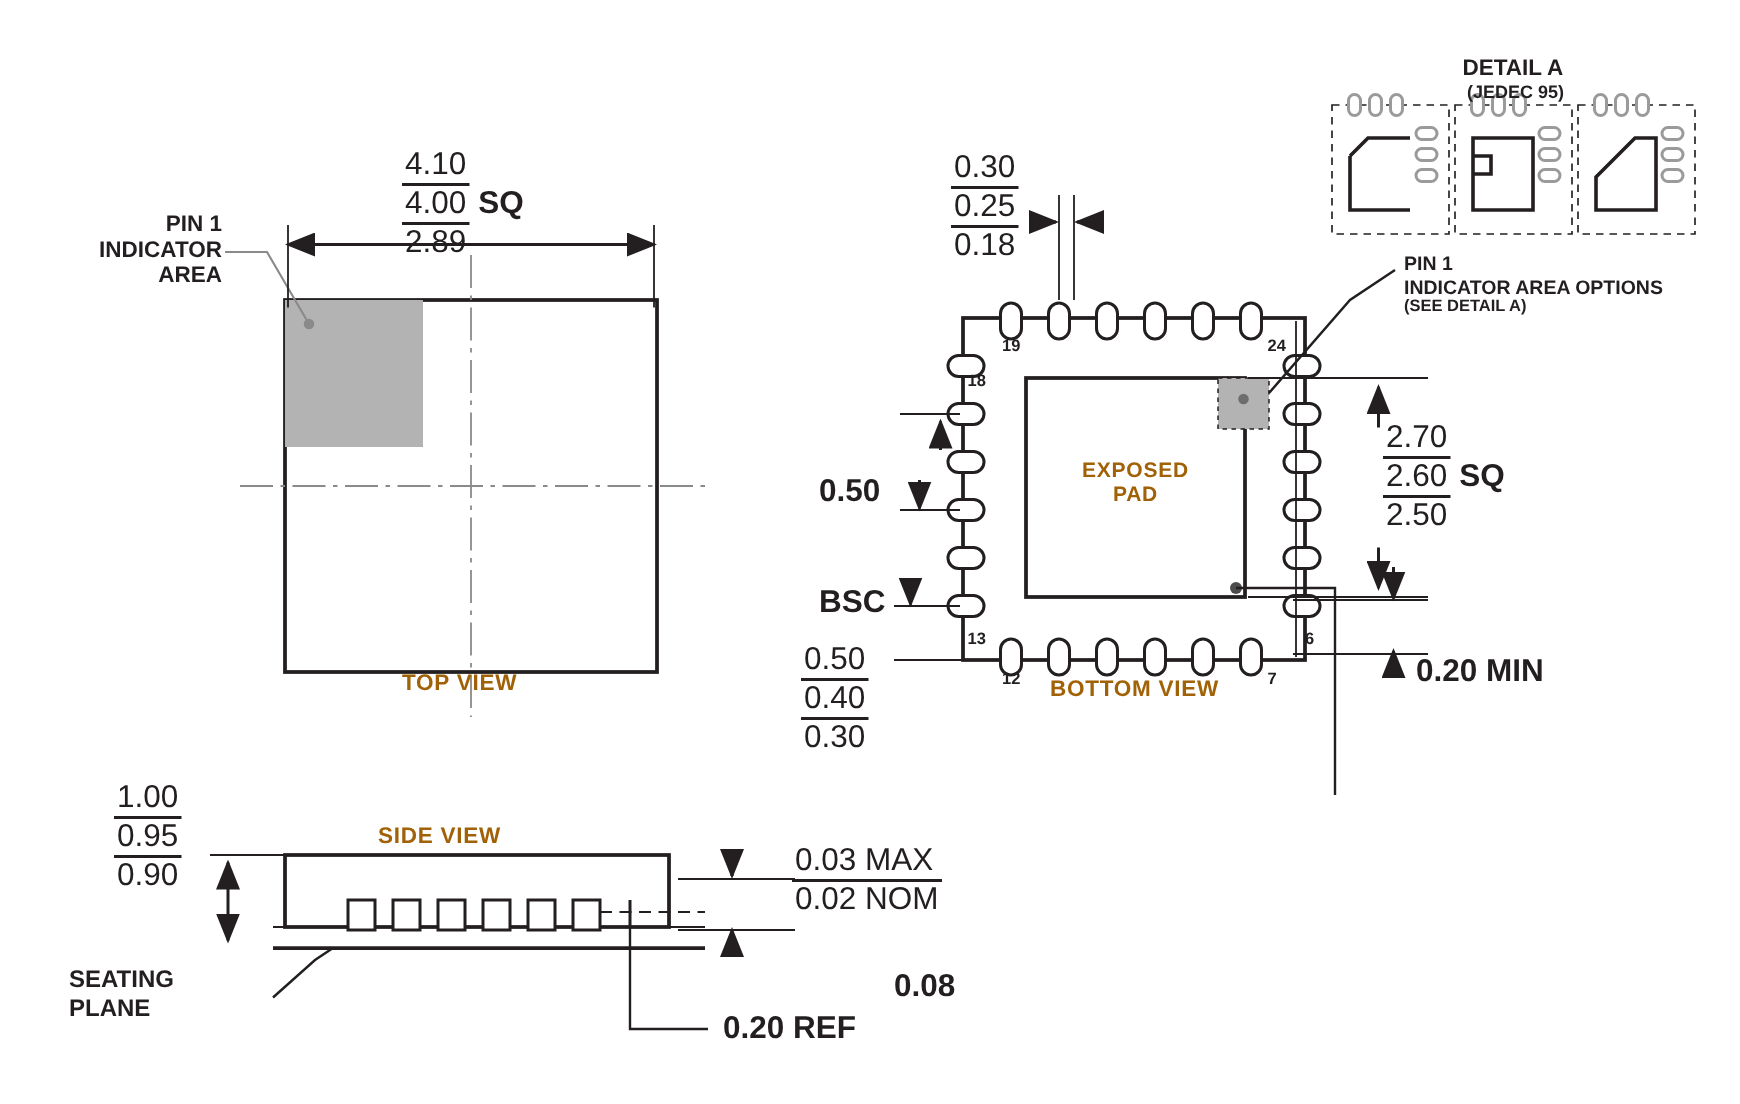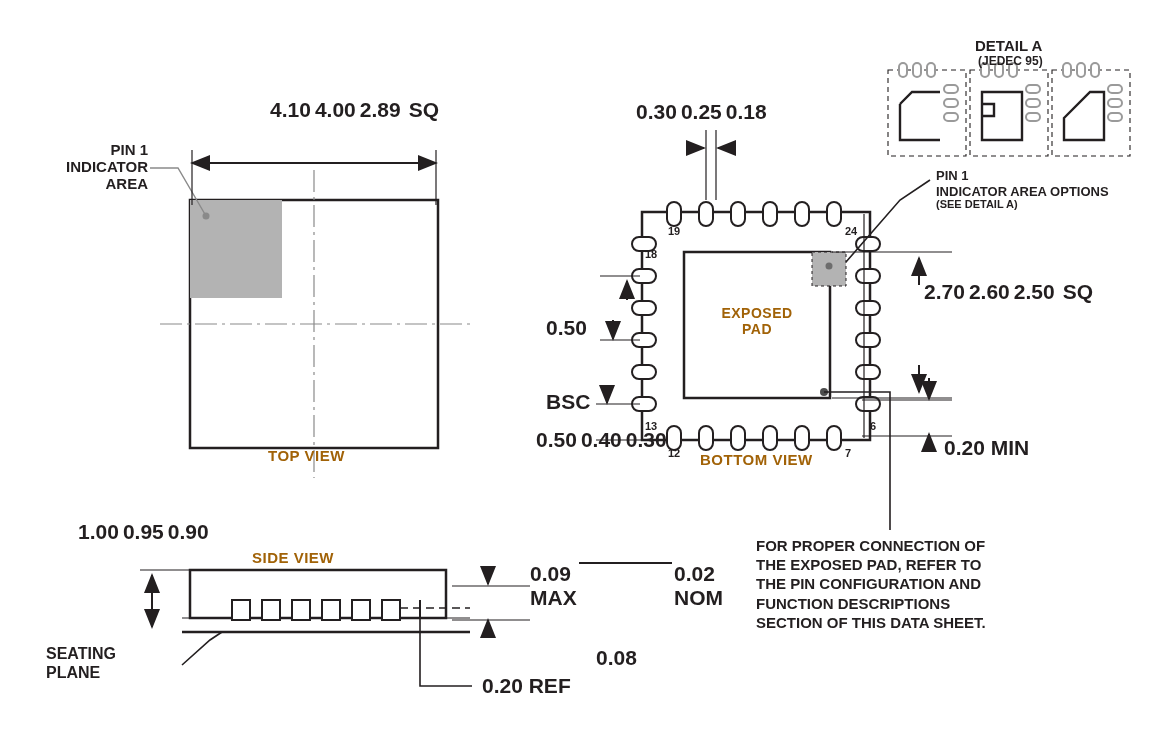--- a/index.html
+++ b/index.html
@@ -3,21 +3,21 @@
 <meta charset="utf-8">
 <style>
   html,body{margin:0;padding:0;background:#ffffff;}
   body{width:1160px;height:736px;position:relative;overflow:hidden;
        font-family:"Liberation Sans",sans-serif;color:#231f20;}
   .stage{position:absolute;left:0;top:0;width:1160px;height:736px;}
   .abs{position:absolute;}
   .txt{font-weight:bold;color:#231f20;white-space:pre;line-height:1.12;}
   .lbl-gray{color:#a16207;font-weight:bold;letter-spacing:.5px;}
   
-  .dimstack{display:flex;align-items:center;font-weight:bold;}
+  .dimstack{display:flex;flex-direction:column;align-items:center;font-weight:normal;}
   .dimstack .v{padding:0 2px;}
   .dimstack .rule{border-top:2px solid #231f20;width:100%;}
   .row{display:flex;align-items:center;}
   .sq{margin-left:6px;font-weight:bold;}
   svg{position:absolute;left:0;top:0;}
   .small{font-size:11px;margin-top:16px;}
 </style>
 </head>
 <body>
 
@@ -266,44 +266,39 @@
       <div class="rule"></div>
       <div class="v">2.60</div>
       <div class="rule"></div>
       <div class="v">2.50</div>
     </div>
     <div class="sq" style="font-size:21px;">SQ</div>
   </div>
 
   <div class="abs txt" style="left:944px;top:436px;font-size:21px;">0.20 MIN</div>
 
-  <div class="abs txt" style="left:756px;top:536px;font-size:15px;line-height:1.28;">FOR PROPER CONNECTION OF
-THE EXPOSED PAD, REFER TO
-THE PIN CONFIGURATION AND
-FUNCTION DESCRIPTIONS
-SECTION OF THIS DATA SHEET.</div>
 
   <div class="abs txt lbl-gray" style="left:252px;top:550px;font-size:15px;">SIDE VIEW</div>
 
   <div class="abs" style="left:76px;top:520px;">
     <div class="dimstack" style="font-size:21px;">
       <div class="v">1.00</div>
       <div class="rule"></div>
       <div class="v">0.95</div>
       <div class="rule"></div>
       <div class="v">0.90</div>
     </div>
   </div>
 
   <div class="abs txt" style="left:46px;top:644px;font-size:16px;line-height:1.2;">SEATING
 PLANE</div>
 
   <div class="abs" style="left:528px;top:562px;">
     <div class="dimstack" style="font-size:21px;align-items:flex-start;">
-      <div class="v">0.09 MAX</div>
+      <div class="v">0.03 MAX</div>
       <div class="rule"></div>
       <div class="v">0.02 NOM</div>
     </div>
   </div>
   <div class="abs txt" style="left:596px;top:646px;font-size:21px;">0.08</div>
 
   <div class="abs txt" style="left:482px;top:674px;font-size:21px;">0.20 REF</div>
 
 </div>
 

